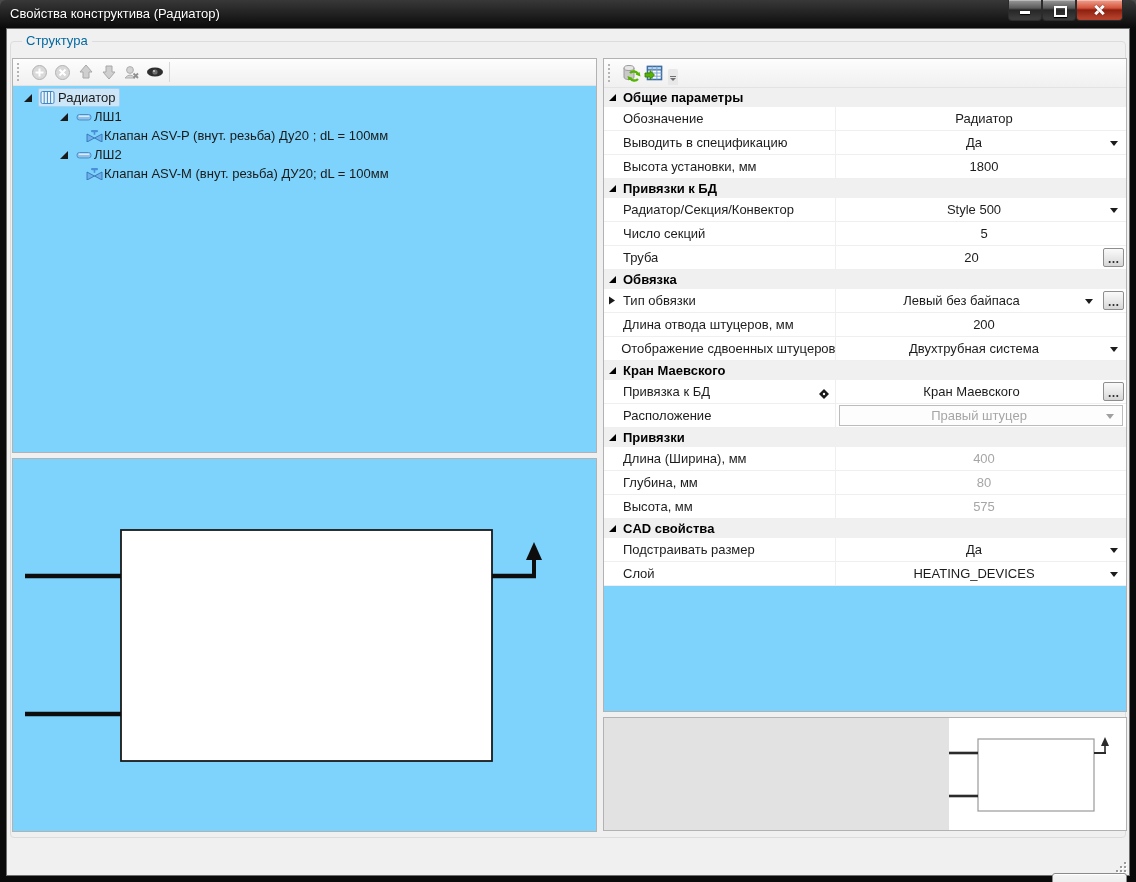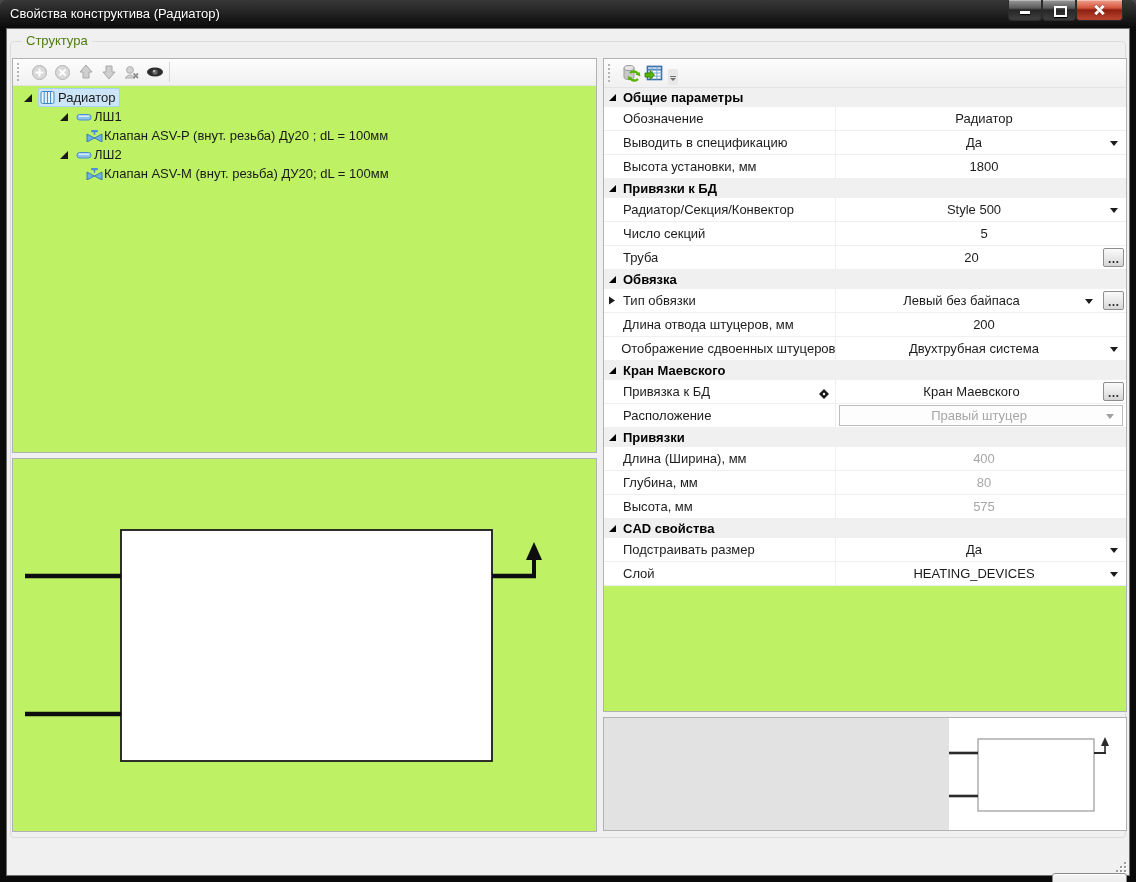--- a/index.html
+++ b/index.html
@@ -11,22 +11,22 @@
   .cap-btn.min,.cap-btn.max{width:32px;background:linear-gradient(#9a9a9a,#5a5a5a 40%,#262626 50%,#3a3a3a 90%);}
   .cap-btn.close{width:45px;background:linear-gradient(#f0a08e,#d3543c 40%,#8e1f10 50%,#b3402a 90%);}
   .glyph-min{position:absolute;left:11px;top:11px;width:10px;height:3px;background:#fff;box-shadow:0 1px 1px #000;}
   .glyph-max{position:absolute;left:11px;top:6px;width:9px;height:7px;border:2px solid #fff;box-shadow:0 1px 1px #000;}
   .glyph-close{position:absolute;left:16px;top:4px;width:12px;height:12px;}
   .glyph-close:before,.glyph-close:after{content:"";position:absolute;left:5px;top:0;width:3px;height:12px;background:#fff;box-shadow:0 0 1px #400;}
   .glyph-close:before{transform:rotate(45deg);}
   .glyph-close:after{transform:rotate(-45deg);}
   .client{position:absolute;left:7px;top:29px;right:7px;bottom:7px;background:#f0f0f0;box-shadow:0 0 0 1px #6f6f6f;}
   .groupbox{position:absolute;left:3px;top:12px;right:3px;bottom:37px;border:1px solid #dcdcdc;border-radius:4px;}
-  .groupbox-label{position:absolute;left:11px;top:-9px;background:#f0f0f0;padding:0 4px;font-size:13px;color:#4d7c0f;}
-  .panel{position:absolute;background:#bef264;border:1px solid #b2b2b2;box-sizing:border-box;}
+  .groupbox-label{position:absolute;left:11px;top:-9px;background:#f0f0f0;padding:0 4px;font-size:13px;color:#0369a1;}
+  .panel{position:absolute;background:#7dd3fc;border:1px solid #b2b2b2;box-sizing:border-box;}
   
   .tree-panel{left:5px;top:29px;width:585px;height:395px;}
   .toolbar{height:26px;background:linear-gradient(#fdfdfd,#f0f0f0);border-bottom:1px solid #e3e3e3;display:flex;align-items:center;padding-left:4px;}
   .grip{width:5px;height:18px;border-left:2px dotted #b5b5b5;margin-right:4px;}
   .tb-btn{width:23px;height:22px;display:flex;align-items:center;justify-content:center;}
   .tb-sep{width:1px;height:20px;background:#d8d8d8;margin-left:3px;}
   .tree{padding-top:2px;font-size:13px;color:#1a1a1a;}
   .trow{height:19px;display:flex;align-items:center;}
   .lvl0{padding-left:10px;} .lvl1{padding-left:46px;} .lvl2{padding-left:72px;}
   .texp{width:16px;display:flex;align-items:center;}

